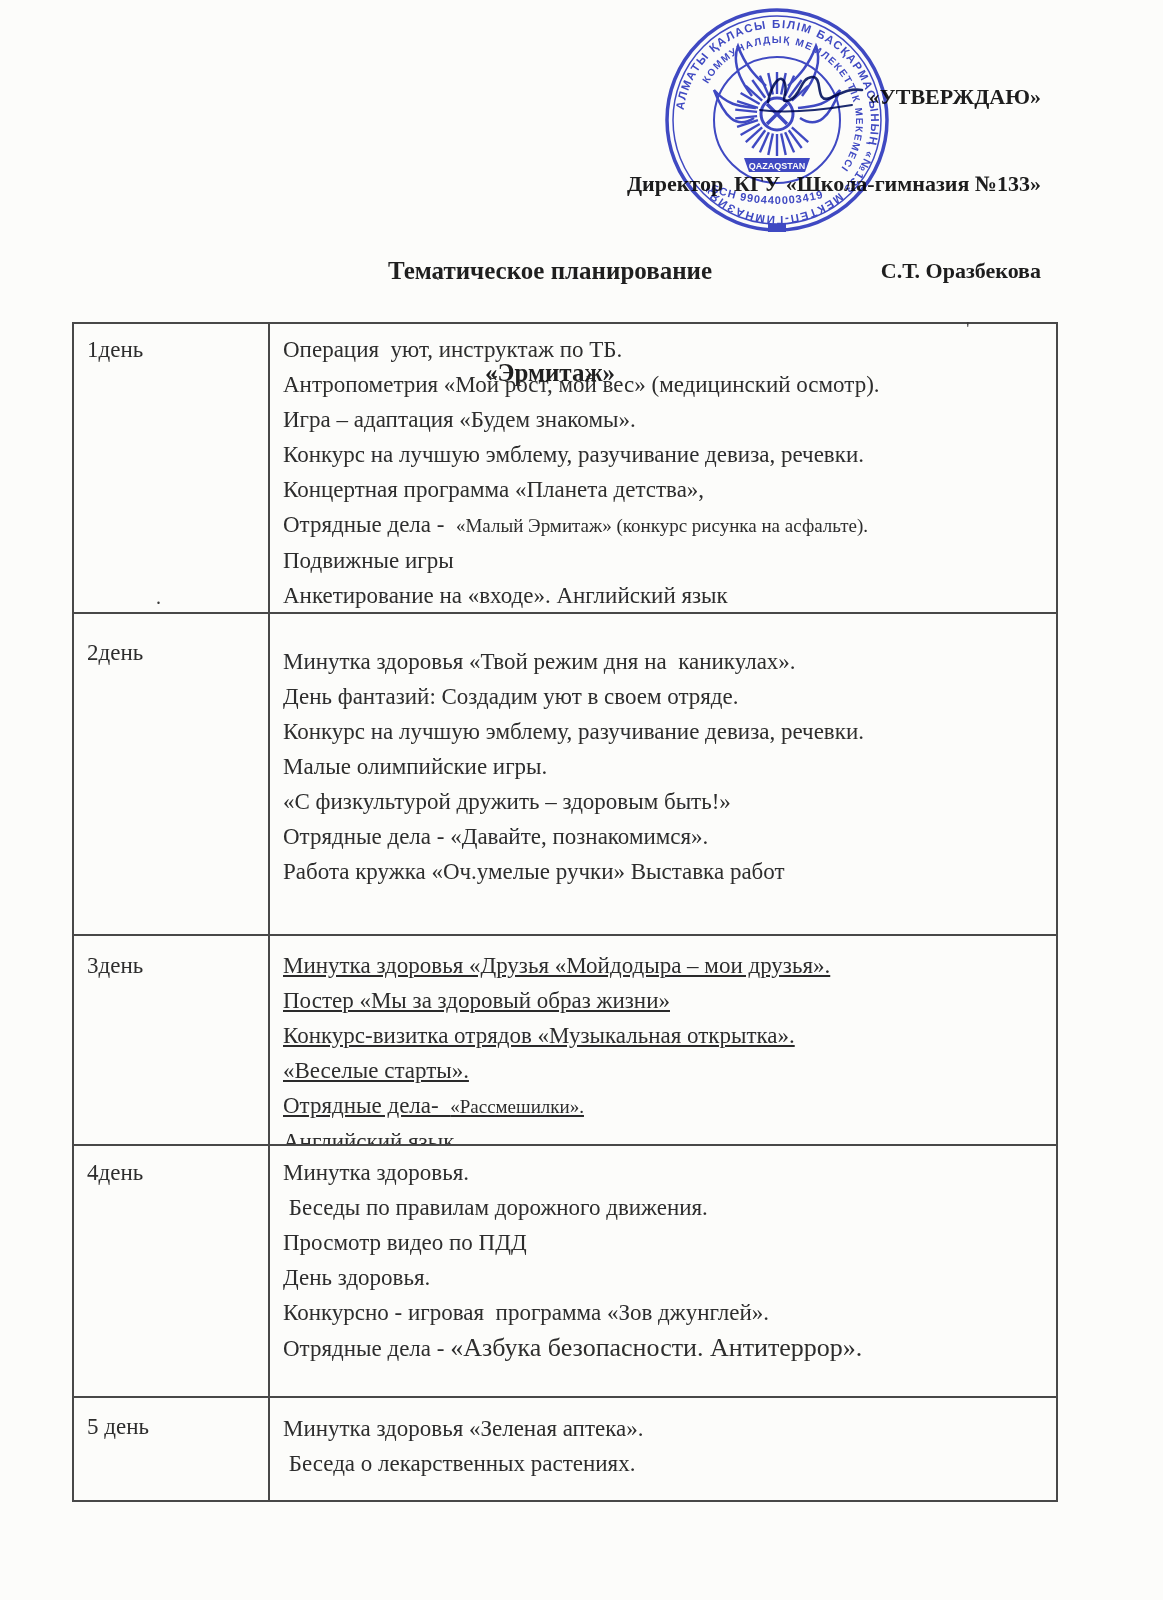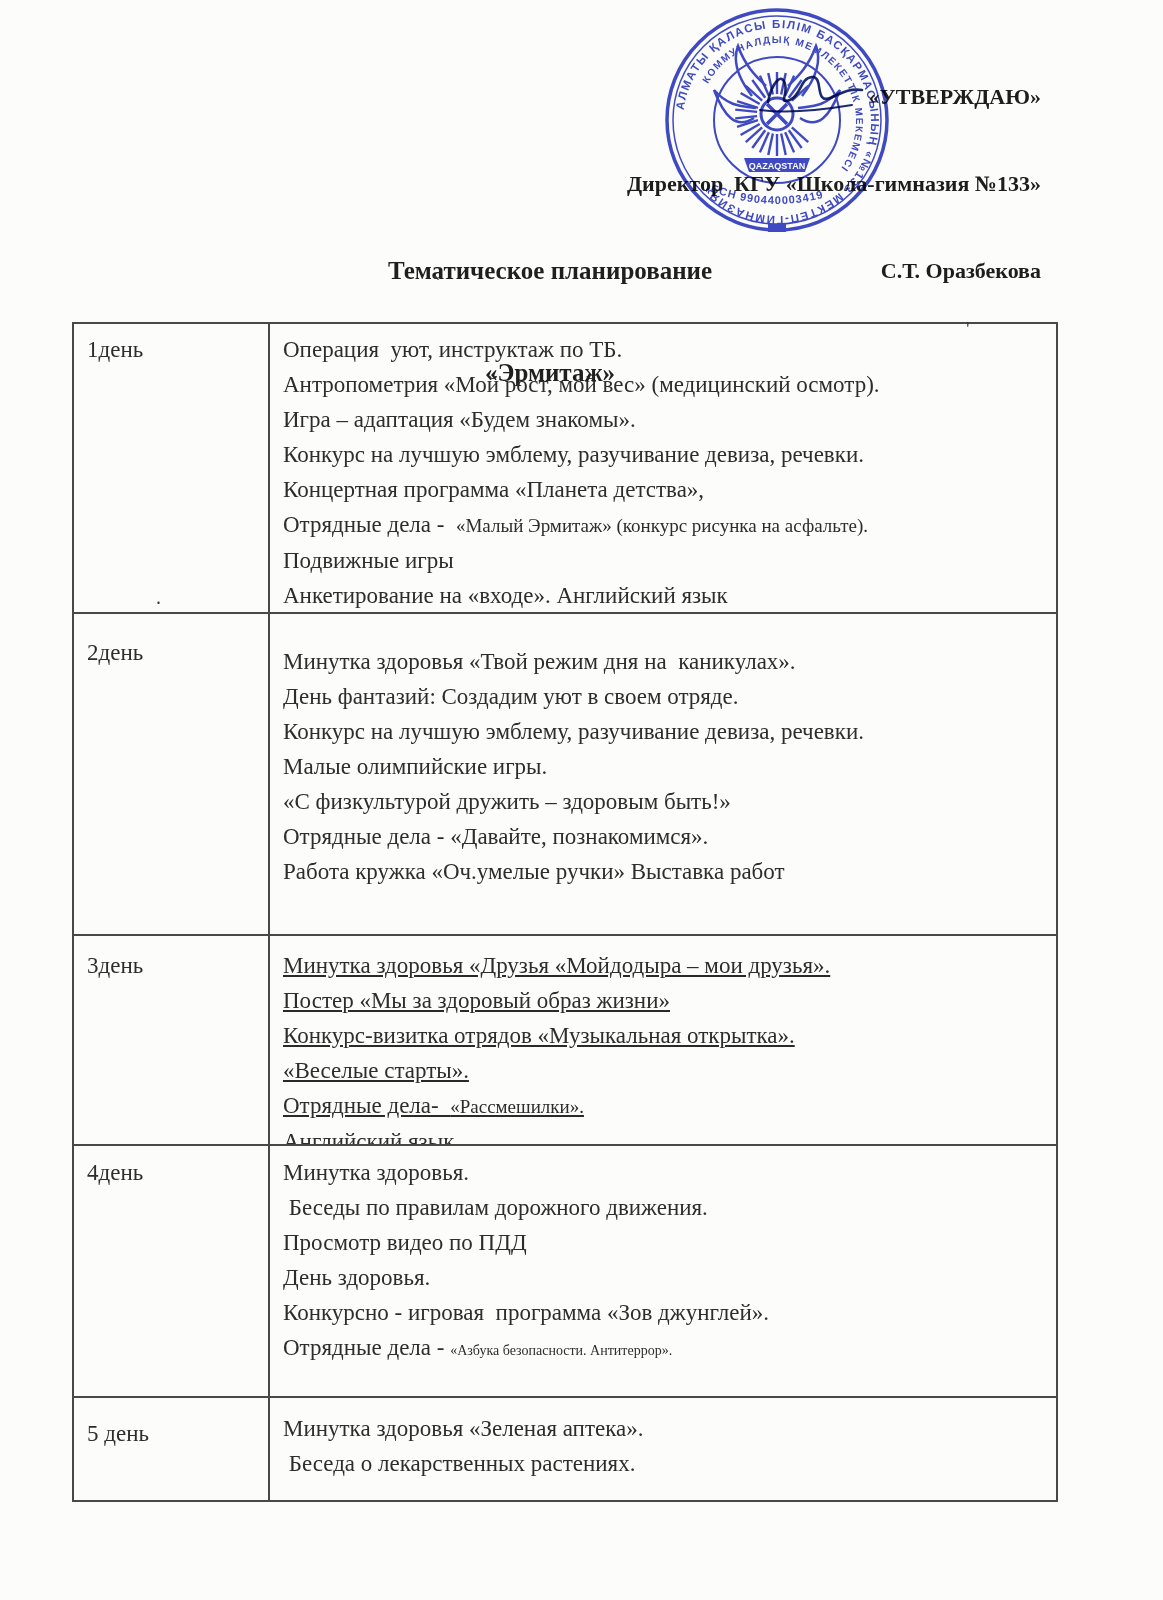--- a/index.html
+++ b/index.html
@@ -36,21 +36,21 @@
   .t-row{display:flex;border-top:2px solid #484848;overflow:hidden;box-sizing:border-box;}
   .t-row.first{border-top:none;}
   .day-cell{
     width:196px;min-width:196px;box-sizing:border-box;
     border-right:2px solid #484848;
     padding-left:13px;font-size:23px;line-height:35px;color:#2d2d2d;
   }
   .act-cell{flex:1;padding-left:13px;box-sizing:border-box;overflow:hidden;}
   .act-line{font-size:23px;line-height:35px;white-space:pre-wrap;color:#2d2d2d;}
   .seg-xs{font-size:19px;}
-  .seg-sm{font-size:14px;}
+  .seg-sm{font-size:26px;}
   
   .stamp{
     position:absolute;left:648px;top:-4px;
     mix-blend-mode:multiply;opacity:0.9;
   }
   .signature{
     position:absolute;left:700px;top:58px;
     mix-blend-mode:multiply;
   }
   
@@ -114,21 +114,21 @@
         <div class="act-cell" style="padding-top: 9px;">
           <div class="act-line"><span>Минутка здоровья.</span></div>
           <div class="act-line"><span> Беседы по правилам дорожного движения.</span></div>
           <div class="act-line"><span>Просмотр видео по ПДД</span></div>
           <div class="act-line"><span>День здоровья.</span></div>
           <div class="act-line"><span>Конкурсно - игровая  программа «Зов джунглей».</span></div>
           <div class="act-line"><span>Отрядные дела - </span><span class="seg-sm">«Азбука безопасности. Антитеррор».</span></div>
         </div>
       </div>
       <div class="t-row" style="height: 104px;">
-        <div class="day-cell" style="padding-top: 18px;">5 день</div>
+        <div class="day-cell" style="padding-top: 11px;">5 день</div>
         <div class="act-cell" style="padding-top: 13px;">
           <div class="act-line"><span>Минутка здоровья «Зеленая аптека».</span></div>
           <div class="act-line"><span> Беседа о лекарственных растениях.</span></div>
         </div>
       </div>
     </div>
 
   <svg class="stamp" width="258" height="252" viewBox="0 0 258 252">
     <defs>
       <path id="ringOuterPath" d="M 35,126 a 94,94 0 1,1 188,0 a 94,94 0 1,1 -188,0"></path>

